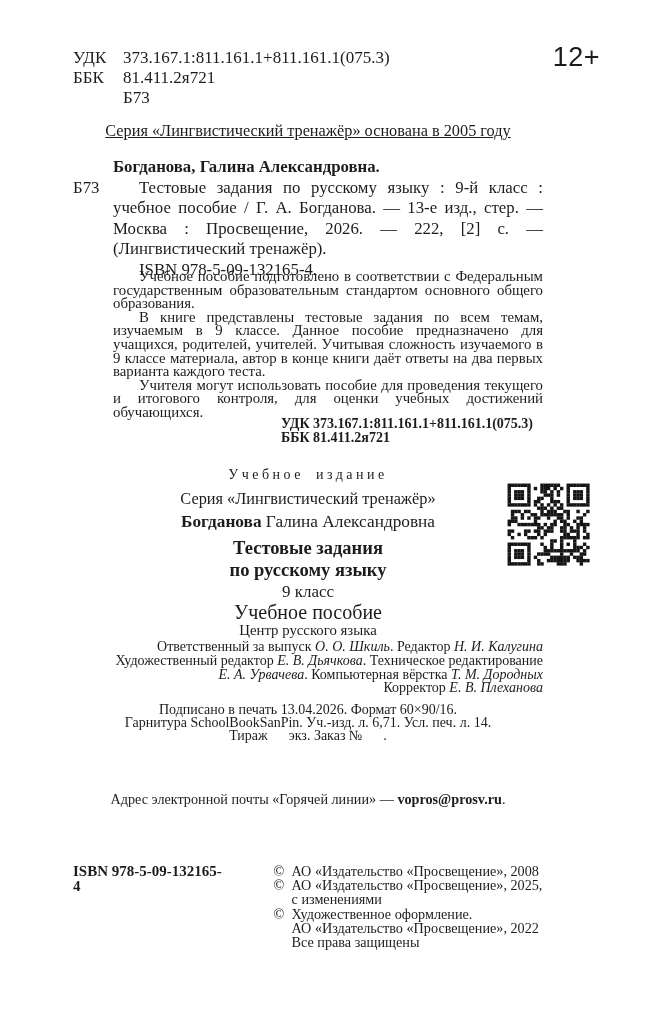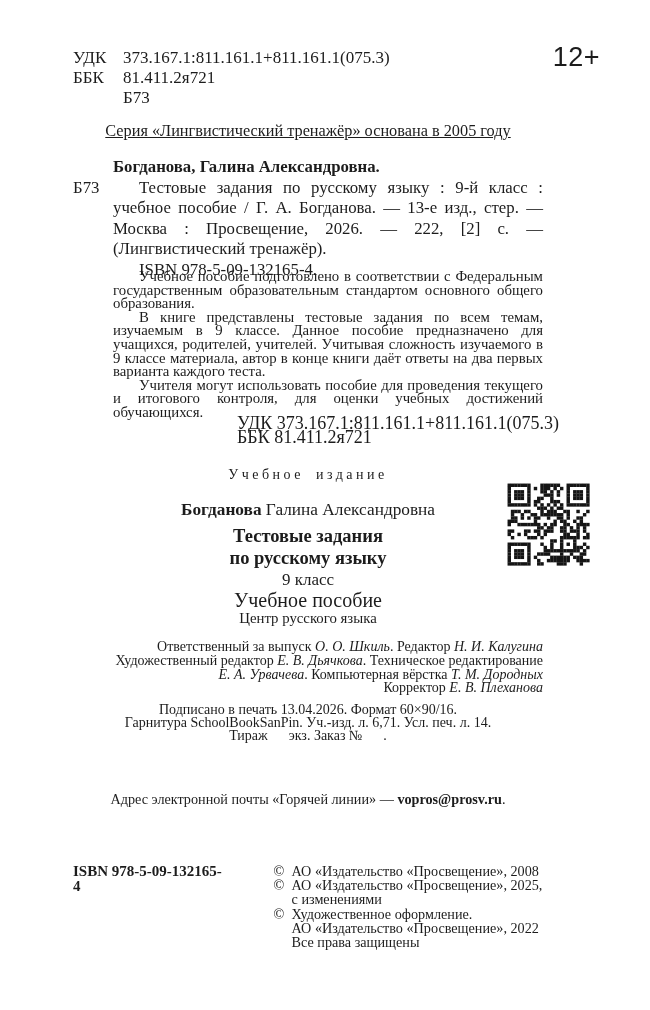--- a/index.html
+++ b/index.html
@@ -27,27 +27,27 @@
 
   .catalog { position:absolute; top:157px; left:113px; width:430px; font-size:16.8px; line-height:20.5px; }
   .catalog-sign { position:absolute; left:-40px; top:20.5px; }
   .catalog-author { font-weight:bold; }
   .catalog-desc { text-align:justify; text-indent:26px; }
   .catalog-isbn { padding-left:26px; }
 
   .annotation { position:absolute; top:270px; left:113px; width:430px; font-size:14.8px; line-height:13.6px; }
   .annotation .ann-p { text-indent:26px; text-align:justify; }
 
-  .codes-footer { position:absolute; top:417px; left:129px; width:430px; text-align:right; font-weight:normal; font-size:18px; line-height:13.6px; }
+  .codes-footer { position:absolute; top:417px; left:103px; width:430px; text-align:right; font-weight:bold; font-size:14px; line-height:13.6px; }
   .codes-footer .inner { display:inline-block; text-align:left; }
 
   .edition { position:absolute; top:467px; left:73px; width:470px; text-align:center; }
   .edition-type { font-size:14px; line-height:16px; letter-spacing:3.5px; word-spacing:5px; }
   .edition-series { margin-top:6px; font-size:16.3px; line-height:19px; }
-  .edition-author { margin-top:16px; font-size:17.3px; line-height:21px; }
+  .edition-author { margin-top:3px; font-size:17.3px; line-height:21px; }
   .edition-title { margin-top:5px; font-size:18.5px; font-weight:bold; line-height:22px; }
   .edition-grade { font-size:17px; line-height:21px; }
   .edition-subtitle { margin-top:1px; font-size:20px; line-height:18px; }
   .edition-dept { margin-top:1px; font-size:14.8px; line-height:17px; }
 
   .qr { position:absolute; left:501px; top:477px; width:95px; height:95px; }
   .qr svg { display:block; width:100%; height:100%; }
 
   .credits { position:absolute; top:640px; left:73px; width:470px; text-align:right; font-size:14px; line-height:13.8px; }
   .print-info { position:absolute; top:704px; left:73px; width:470px; text-align:center; font-size:14px; line-height:12.8px; }
@@ -103,20 +103,21 @@
 
   <div class="codes-footer">
     <div class="inner">
       <div>УДК 373.167.1:811.161.1+811.161.1(075.3)</div>
       <div>ББК  81.411.2я721</div>
     </div>
   </div>
 
   <div class="edition">
     <div class="edition-type">Учебное издание</div>
+    <div class="edition-series">Серия «Лингвистический тренажёр»</div>
     <div class="edition-author"><span class="seg-b">Богданова</span><span> Галина Александровна</span></div>
     <div class="edition-title">
       <div>Тестовые задания</div>
       <div>по русскому языку</div>
     </div>
     <div class="edition-grade">9 класс</div>
     <div class="edition-subtitle">Учебное пособие</div>
     <div class="edition-dept">Центр русского языка</div>
   </div>
 

